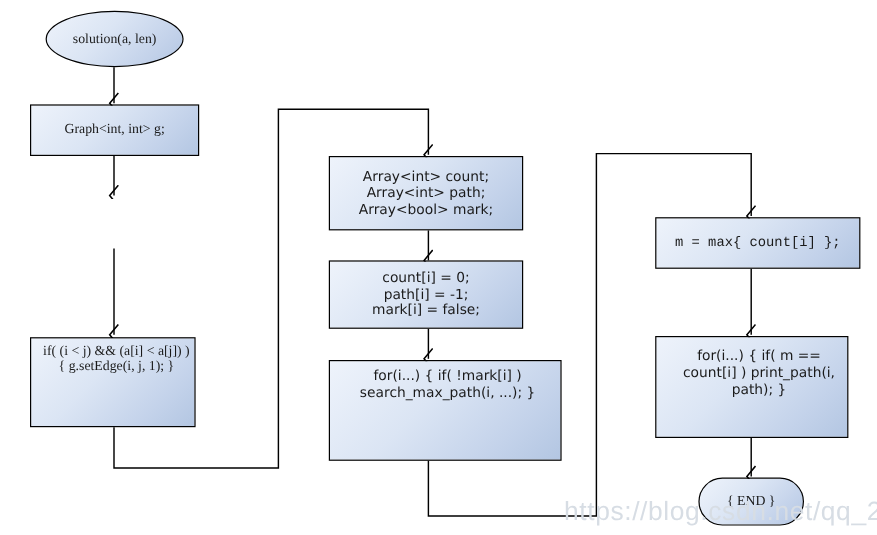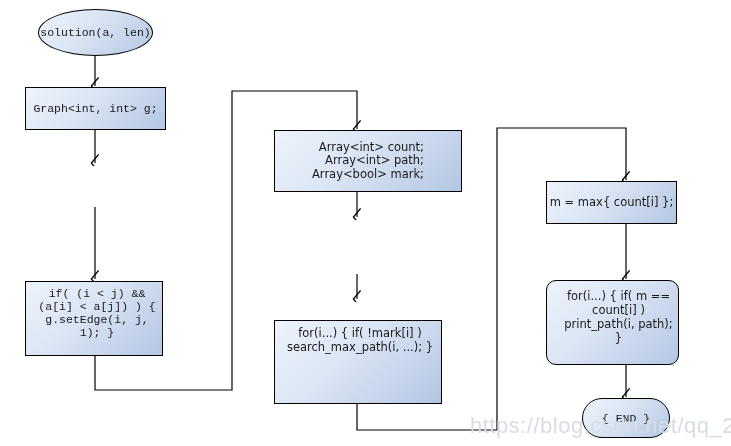--- a/index.html
+++ b/index.html
@@ -8,28 +8,28 @@
 
   svg.wires{position:absolute;left:0;top:0;width:731px;height:446px;pointer-events:none;}
 
   .node{position:absolute;box-sizing:border-box;border:1px solid #000000;
         background:linear-gradient(135deg,#eef3fb 0%,#dbe5f4 42%,#c3d2ea 78%,#b3c6e2 100%);
         color:#1a1a1a;}
 
   .proc{display:flex;align-items:center;justify-content:center;}
   .proc .txt{white-space:pre;line-height:1.18;}
 
-  .centered .txt{text-align:right;}
+  .centered .txt{text-align:center;}
   .codeblk{display:block;}
   .codeblk .txt{text-align:center;display:block;width:100%;}
 
   .term{border-radius:50%/50%;display:flex;align-items:center;justify-content:center;}
   .term.round{border-radius:22px;text-align:center;}
 
-  .f-sans{font-family:Liberation Mono, monospace;font-size:11.5px;}
+  .f-sans{font-family:Liberation Serif, serif;font-size:11.5px;}
   .f-dv{font-family:"DejaVu Sans",sans-serif;font-size:11.5px;}
 
   .watermark{position:absolute;color:#d7dde4;font-family:"Liberation Sans",sans-serif;
              font-size:22px;letter-spacing:0.5px;white-space:nowrap;user-select:none;}
 </style>
 </head>
 <body>
 
 <div id="canvas">
 
@@ -62,40 +62,45 @@
   </div>
 
 
   <div class="node codeblk f-sans" style="left:25px;top:281px;width:138px;height:75px;padding:5px 0 0 6px;">
     <span class="txt">if( (i &lt; j) &amp;&amp; (a[i] &lt; a[j]) )
 {
     g.setEdge(i, j, 1);
 }</span>
   </div>
 
-  <div class="node proc centered f-dv" style="left:274px;top:130px;width:188px;height:62px;">
+  <div class="node proc centered f-dv" style="left:274px;top:130px;width:162px;height:62px;">
     <span class="txt">Array&lt;int&gt; count;
 Array&lt;int&gt; path;
 Array&lt;bool&gt; mark;</span>
   </div>
 
+  <div class="node proc centered f-dv" style="left:274px;top:217px;width:162px;height:57px;">
+    <span class="txt">count[i] = 0;
+path[i] = -1;
+mark[i] = false;</span>
+  </div>
 
-  <div class="node codeblk f-dv" style="left:274px;top:300px;width:168px;height:84px;padding:5px 0 0 4px;margin-top:20px;">
+  <div class="node codeblk f-dv" style="left:274px;top:300px;width:194px;height:84px;padding:5px 0 0 4px;">
     <span class="txt">for(i...)
 {
     if( !mark[i] )
         search_max_path(i, ...);
 }</span>
   </div>
 
-  <div class="node proc centered f-dv" style="left:546px;top:181px;width:131px;height:43px;">
+  <div class="node proc centered f-dv" style="left:546px;top:181px;width:171px;height:43px;font-family:Liberation Mono, monospace;">
     <span class="txt">m = max{ count[i] };</span>
   </div>
 
-  <div class="node codeblk f-dv" style="left:546px;top:280px;width:133px;height:85px;padding:8px 0 0 12px;border-radius:10px;">
+  <div class="node codeblk f-dv" style="left:546px;top:280px;width:161px;height:85px;padding:8px 0 0 12px;">
     <span class="txt">for(i...)
 {
     if( m == count[i] )
         print_path(i, path);
 }</span>
   </div>
 
   <div class="node term round f-sans" style="left:582px;top:398px;width:88px;height:40px;">
     <span class="txt">{ END }</span>
   </div>

